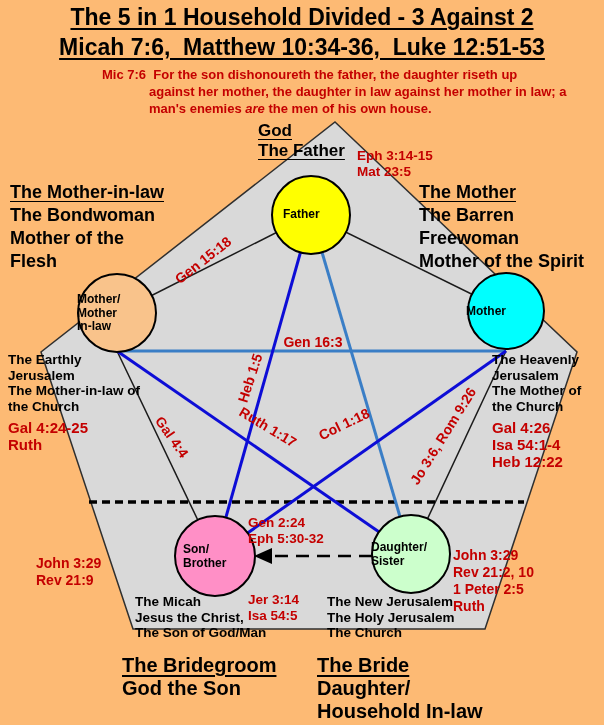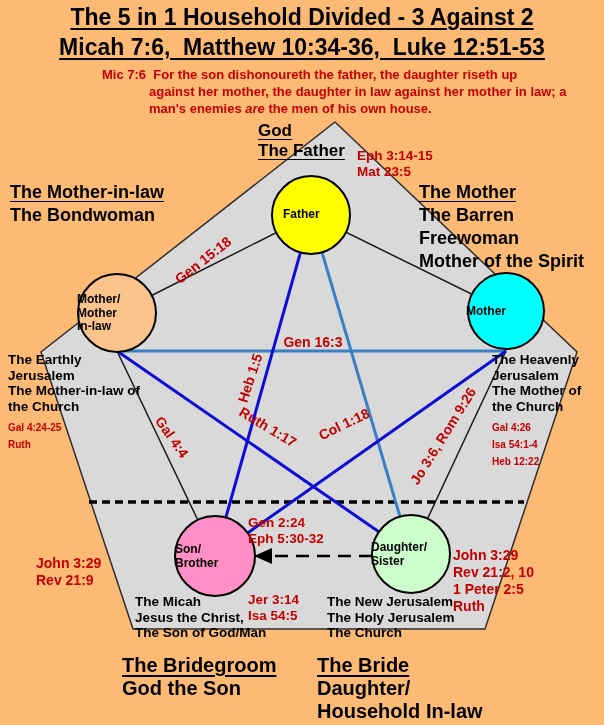--- a/index.html
+++ b/index.html
@@ -9,21 +9,21 @@
   .ctr{text-align:left;}
   .pre{white-space:pre;}
   .nowrap{white-space:nowrap;}
   .u{text-decoration:underline;text-underline-offset:3px;}
   .red{color:#C40000;}
   .title{font-size:23px;width:604px;text-align:center;}
   .quote{font-size:13px;line-height:17px;}
   .cornerhdr{font-size:18px;line-height:23px;}
   .godhdr{font-size:17px;line-height:20px;}
   .midblk{font-size:13.5px;line-height:15.5px;padding-left:8px;}
-  .midrefs{font-size:10px;line-height:17px;margin-top:5px;}
+  .midrefs{font-size:15px;line-height:17px;margin-top:5px;}
   .edgelbl{font-size:14px;transform-origin:center;}
   .nodelbl{font-size:12px;line-height:13.5px;}
   .smallblk{font-size:13.5px;line-height:15.5px;}
   .reflist{font-size:14px;line-height:17px;}
   .footerhdr{font-size:20px;line-height:23px;}
   svg{position:absolute;left:0;top:0;}
 </style>
 </head>
 <body>
 
@@ -63,41 +63,43 @@
     <circle cx="411" cy="554" r="39" stroke="#000" stroke-width="2" fill="#CCFFCC"></circle>
   </svg>
 
   <div class="abs ctr nodelbl" style="left:271px;top:208px;width:104px;margin-left:12px;">Father</div>
   <div class="abs ctr nodelbl" style="left:77px;top:293px;width:60px;">
     <div>Mother/</div>
     <div>Mother</div>
     <div>In-law</div>
   </div>
   <div class="abs ctr nodelbl" style="left:466px;top:305px;width:80px;">Mother</div>
-  <div class="abs ctr nodelbl" style="left:175px;top:543px;width:80px;">
+  <div class="abs ctr nodelbl" style="left:175px;top:543px;width:80px;padding-left:8px;">
     <div>Son/</div>
     <div>Brother</div>
   </div>
   <div class="abs ctr nodelbl" style="left:371px;top:541px;width:80px;">
     <div>Daughter/</div>
     <div>Sister</div>
   </div>
 
   <div class="abs ctr godhdr" style="left:258px;top:121px;width:110px;">
     <div class="u">God</div>
     <div class="u">The Father</div>
   </div>
   <div class="abs ctr red" style="left:357px;top:148px;width:110px;font-size:13.5px;line-height:16px;">
     <div>Eph 3:14-15</div>
     <div>Mat 23:5</div>
   </div>
 
   <div class="abs ctr cornerhdr" style="left:10px;top:181px;width:200px;">
     <div class="u">The Mother-in-law</div>
     <div>The Bondwoman</div>
+    <div>Mother of the</div>
+    <div>Flesh</div>
   </div>
 
   <div class="abs ctr cornerhdr" style="left:419px;top:181px;width:190px;">
     <div class="u">The Mother</div>
     <div>The Barren</div>
     <div>Freewoman</div>
     <div>Mother of the Spirit</div>
   </div>
 
   <div class="abs ctr midblk" style="left:0px;top:352px;width:135px;">

